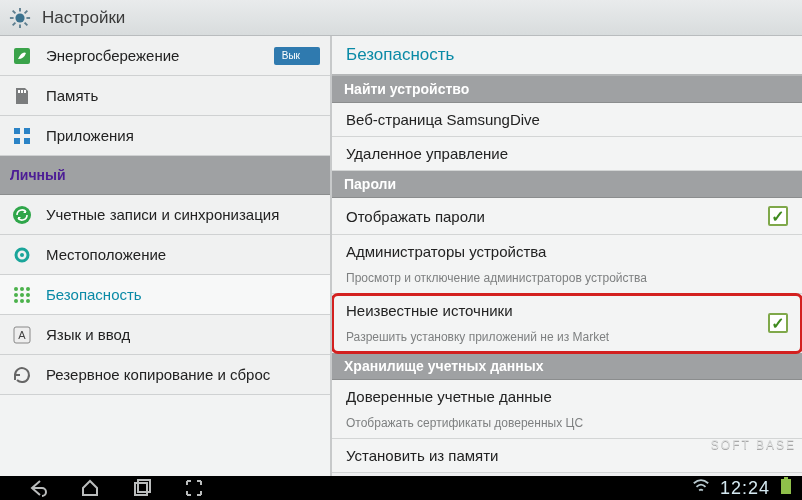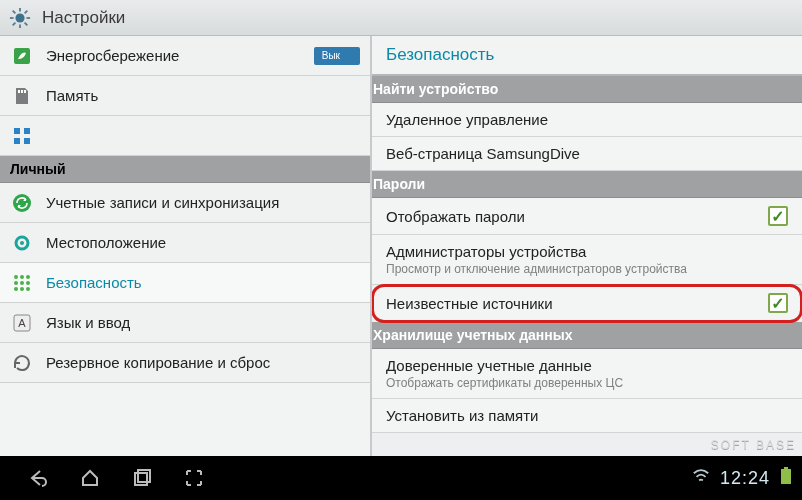--- a/index.html
+++ b/index.html
@@ -4,40 +4,40 @@
 <style>
   *{box-sizing:border-box;margin:0;padding:0;font-family:Arial,Helvetica,sans-serif}
   html,body{width:802px;height:500px;overflow:hidden;background:#000}
   .screen{width:802px;height:500px;display:flex;flex-direction:column}
   
   .titlebar{height:36px;background:linear-gradient(#e9ebec,#d8dcdd);display:flex;align-items:center;padding:0 8px;color:#3a3a3a;font-size:17px;border-bottom:1px solid #b9bcbe}
   .titlebar .gear{width:24px;height:24px;margin-right:10px;display:flex;align-items:center;justify-content:center}
   
   .body{flex:1;display:flex;min-height:0;background:#f2f3f3}
   
-  .left{width:372px;border-right:2px solid #c7c9ca;display:flex;flex-direction:column;background:#f2f3f3;overflow:hidden}
-  .sect-h{background:#9fa1a3;color:#000000;font-size:14px;font-weight:bold;padding:5px 10px;border-bottom:1px solid #8b8d8e}
+  .left{width:332px;border-right:2px solid #c7c9ca;display:flex;flex-direction:column;background:#f2f3f3;overflow:hidden}
+  .sect-h{background:#9fa1a3;color:#4c1d95;font-size:14px;font-weight:bold;padding:11px 10px;border-bottom:1px solid #8b8d8e}
   .lrow{height:40px;display:flex;align-items:center;padding:0 10px;background:#f0f1f1;border-bottom:1px solid #cfd1d2;color:#222;font-size:15px;cursor:pointer}
   .lrow.sel{color:#0a8aa6;background:#f7f8f8}
   .lrow .ico{width:24px;height:24px;margin-right:12px;display:flex;align-items:center;justify-content:center}
   .lrow .lbl{flex:1;white-space:nowrap;overflow:hidden;text-overflow:ellipsis}
   .toggle{width:46px;height:18px;border-radius:2px;background:#2f7aaf;display:flex;align-items:center;justify-content:flex-end;padding-right:20px;color:#fff;font-size:10px}
   
   .right{flex:1;display:flex;flex-direction:column;min-width:0}
   .rheader{height:40px;display:flex;align-items:center;padding:0 14px;color:#0a8aa6;font-size:17px;border-bottom:2px solid #b5b7b8;background:#f2f3f3}
   .rpane{flex:1;overflow:hidden;background:#eeeff0}
-  .rsect{background:#9fa1a3;color:#fff;font-size:14px;font-weight:bold;padding:5px 1px;border-bottom:1px solid #8b8d8e}
+  .rsect{background:#9fa1a3;color:#fff;font-size:14px;font-weight:bold;padding:5px 12px;border-bottom:1px solid #8b8d8e}
   .ritem{padding:8px 14px;background:#f3f4f4;border-bottom:1px solid #d3d5d5;display:flex;align-items:center;cursor:pointer}
   .ritem .txt{flex:1;min-width:0}
   .ritem .t{font-size:15px;color:#222}
-  .ritem .s{font-size:12px;color:#7e8081;margin-top:2px}
+  .ritem .s{font-size:12px;color:#7e8081;margin-top:11px}
   .chk{width:20px;height:20px;border:2px solid #7fa84a;border-radius:2px;display:flex;align-items:center;justify-content:center;color:#3e8a1e;font-weight:bold;font-size:16px;background:#fff}
-  .hi{outline:3px solid #d3201f;border-radius:12px;outline-offset:-2px}
-  
-  .nav{height:44px;background:#000;display:flex;align-items:center;color:#d9dbdb}
+  .hi{outline:3px solid #d3201f;border-radius:6px;outline-offset:-2px}
+  
+  .nav{height:24px;background:#000;display:flex;align-items:center;color:#d9dbdb}
   .nav .nbtns{display:flex;gap:28px;padding-left:26px}
   .nbtn{width:24px;height:24px;display:flex;align-items:center;justify-content:center;opacity:.9;cursor:pointer}
   .nav .spacer{flex:1}
   .nav .right-icons{display:flex;align-items:center;gap:10px;padding-right:10px}
   .clock{font-size:18px;color:#d4e8f0;letter-spacing:1px}
   .watermark{position:absolute;right:6px;bottom:48px;color:#cfd1d1;font-size:12px;opacity:.6;letter-spacing:2px;text-shadow:0 1px 0 #777}
 </style>
 </head>
 <body>
 
@@ -88,20 +88,21 @@
       </div>
       <div class="lrow">
         <span class="ico">
             <svg width="20" height="20" viewBox="0 0 20 20">
               <rect x="2" y="2" width="6" height="6" fill="#2b83c6"></rect>
               <rect x="12" y="2" width="6" height="6" fill="#2b83c6"></rect>
               <rect x="2" y="12" width="6" height="6" fill="#2b83c6"></rect>
               <rect x="12" y="12" width="6" height="6" fill="#2b83c6"></rect>
             </svg>
           </span>
+        <span class="lbl">Приложения</span>
       </div>
 
       <div class="sect-h">Личный</div>
 
       <div class="lrow">
         <span class="ico">
             <svg width="20" height="20" viewBox="0 0 20 20">
               <circle cx="10" cy="10" r="9" fill="#2fa64a"></circle>
               <path d="M5 10a5 5 0 0 1 9-3M15 10a5 5 0 0 1-9 3" stroke="#fff" stroke-width="1.6" fill="none"></path>
               <path d="M14 5v3h-3M6 15v-3h3" fill="#fff"></path>
@@ -155,46 +156,47 @@
         <span class="lbl">Резервное копирование и сброс</span>
       </div>
     </div>
 
     <div class="right">
       <div class="rheader">Безопасность</div>
       <div class="rpane">
         <div class="rsect">Найти устройство</div>
         <div class="ritem">
             <div class="txt">
+              <div class="t">Веб-страница SamsungDive</div>
+            </div>
+          </div>
+        <div class="ritem">
+            <div class="txt">
               <div class="t">Удаленное управление</div>
-            </div>
-          </div>
-        <div class="ritem">
-            <div class="txt">
-              <div class="t">Веб-страница SamsungDive</div>
             </div>
           </div>
 
         <div class="rsect">Пароли</div>
         <div class="ritem">
           <div class="txt">
               <div class="t">Отображать пароли</div>
             </div>
           <div class="chk">✓</div>
         </div>
 
         <div class="ritem">
           <div class="txt">
             <div class="t">Администраторы устройства</div>
             <div class="s">Просмотр и отключение администраторов устройства</div>
           </div>
         </div>
         <div class="ritem hi">
           <div class="txt">
             <div class="t">Неизвестные источники</div>
+            <div class="s">Разрешить установку приложений не из Market</div>
           </div>
           <div class="chk">✓</div>
         </div>
 
         <div class="rsect">Хранилище учетных данных</div>
         <div class="ritem">
           <div class="txt">
             <div class="t">Доверенные учетные данные</div>
             <div class="s">Отображать сертификаты доверенных ЦС</div>
           </div>

